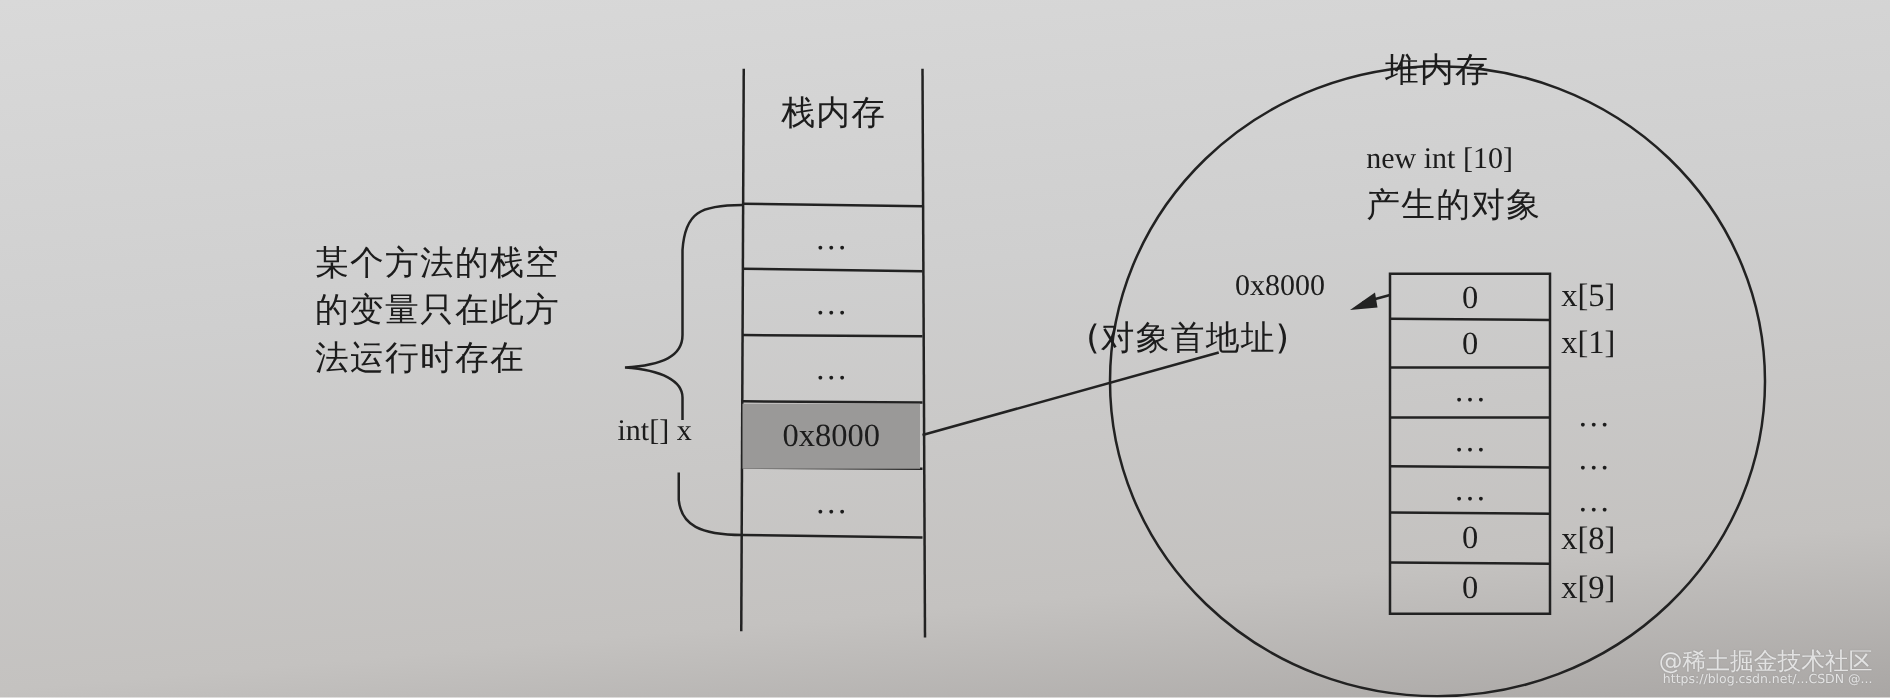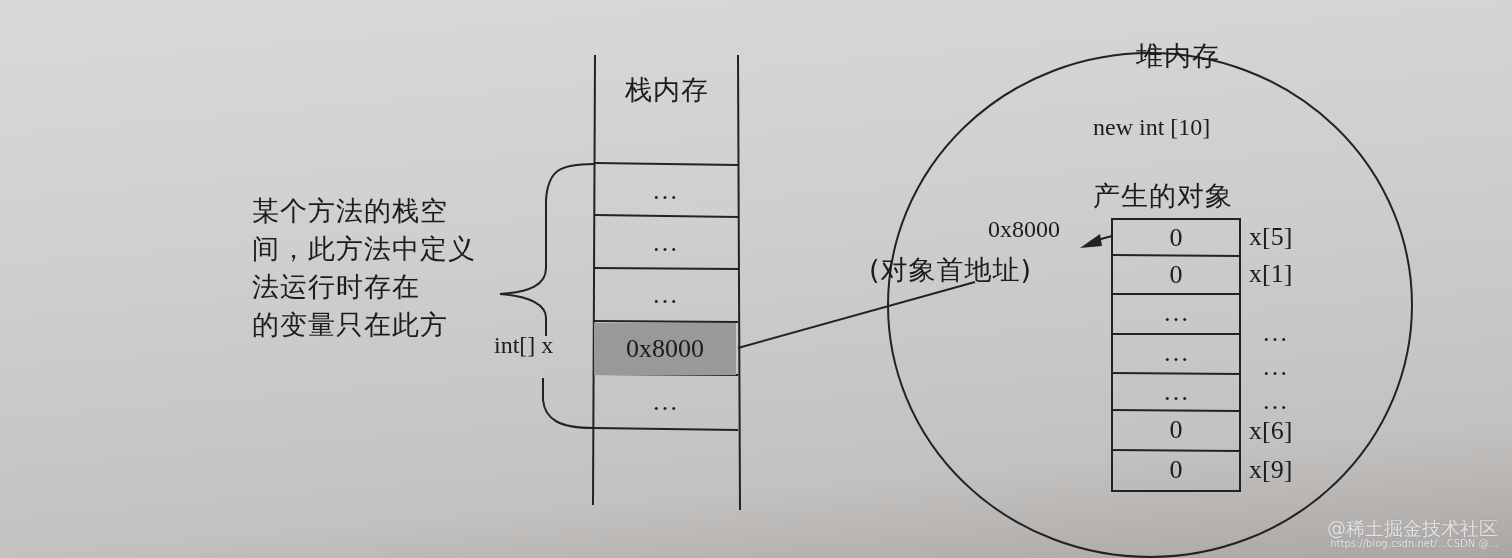--- a/index.html
+++ b/index.html
@@ -67,41 +67,40 @@
 <div class="stack-cell" style="top:165px;">…</div>
 <div class="stack-cell" style="top:217px;">…</div>
 <div class="stack-cell" style="top:269px;">…</div>
 <div class="stack-cell hl" style="top:323px;">0x8000</div>
 <div class="stack-cell" style="top:376px;">…</div>
 
 <div class="abs label" style="left:494px;top:332px;">int[] x</div>
 
 <div class="abs cn" style="left:252px;top:192px;line-height:38px;">
   <div>某个方法的栈空</div>
-  <div>间，此方法中定义</div>
+  <div>的变量只在此方</div>
   <div>法运行时存在</div>
-  <div>的变量只在此方</div>
 </div>
 
-<div class="abs cn" style="left:1108px;top:38px;margin-left:28px;">堆内存</div>
+<div class="abs cn" style="left:1108px;top:38px;">堆内存</div>
 <div class="abs label" style="left:1093px;top:114px;">new int [10]</div>
-<div class="abs cn" style="left:1093px;top:146px;margin-top:32px;">产生的对象</div>
+<div class="abs cn" style="left:1093px;top:146px;">产生的对象</div>
 <div class="abs label" style="left:988px;top:216px;">0x8000</div>
 <div class="abs cn" style="left:869px;top:252px;">(对象首地址)</div>
 
 <div class="heap-cell" style="top:220px;">0</div>
 <div class="heap-cell" style="top:257px;">0</div>
 <div class="heap-cell" style="top:295px;">…</div>
 <div class="heap-cell" style="top:335px;">…</div>
 <div class="heap-cell" style="top:374px;">…</div>
 <div class="heap-cell" style="top:412px;">0</div>
 <div class="heap-cell" style="top:452px;">0</div>
 
 <div class="idx" style="top:222px;">x[5]</div>
 <div class="idx" style="top:259px;">x[1]</div>
 <div class="idx" style="top:318px;left:1262px;">…</div>
 <div class="idx" style="top:352px;left:1262px;">…</div>
 <div class="idx" style="top:386px;left:1262px;">…</div>
-<div class="idx" style="top:416px;">x[6]</div>
+<div class="idx" style="top:416px;">x[8]</div>
 <div class="idx" style="top:455px;">x[9]</div>
 
 <div class="watermark" style="top:516px;font-size:19px;">@稀土掘金技术社区</div>
 <div class="watermark" style="top:538px;font-size:10px;">https://blog.csdn.net/...CSDN @...</div>
 
 </body></html>

